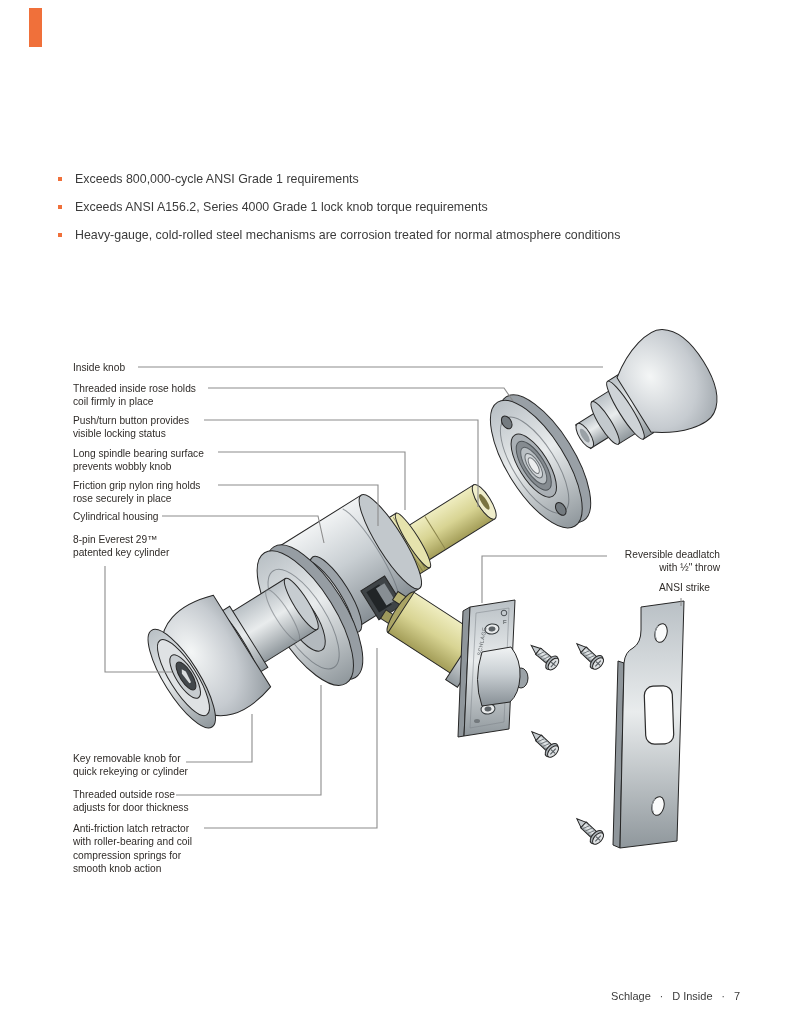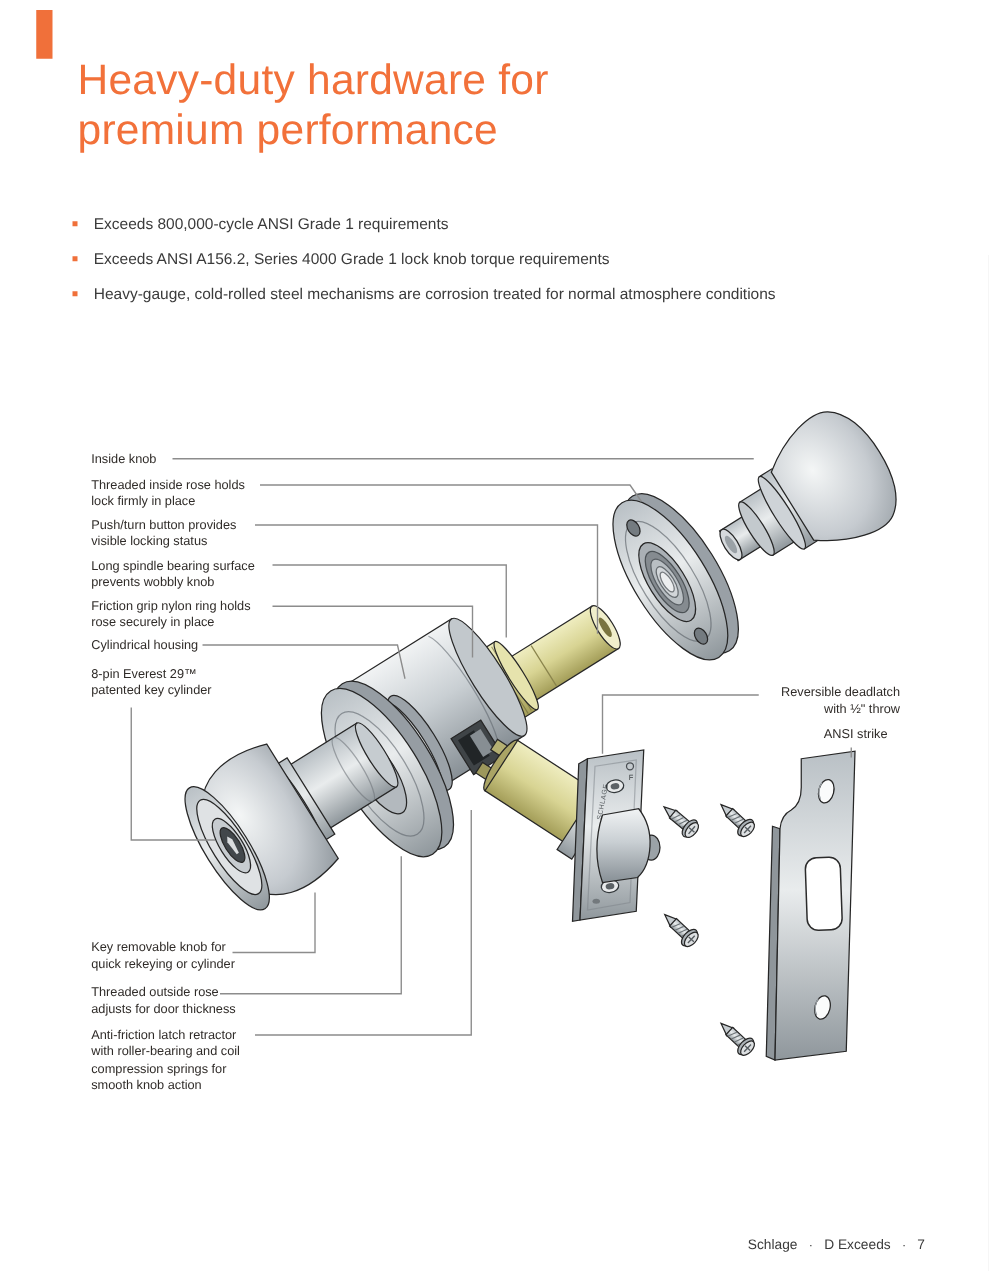--- a/index.html
+++ b/index.html
@@ -18,22 +18,20 @@
           display:flex;align-items:baseline;}
   .footer .dot{padding:0 9px;font-size:10px;}
 </style>
 </head>
 <body>
 
 <div class="page">
 
   <div class="corner-tab"></div>
 
-  <h1 class="title" style="margin:0;">Heavy-duty hardware for
-premium performance</h1>
 
   <div class="bullet-row" style="top:156px;">
     <span class="bullet-sq"></span>
     <span class="bullet-text">Exceeds 800,000-cycle ANSI Grade 1 requirements</span>
   </div>
   <div class="bullet-row" style="top:184px;">
     <span class="bullet-sq"></span>
     <span class="bullet-text">Exceeds ANSI A156.2, Series 4000 Grade 1 lock knob torque requirements</span>
   </div>
   <div class="bullet-row" style="top:212px;">
@@ -201,21 +199,21 @@
       <polyline points="186,762 252,762 252,714"></polyline>
       <polyline points="176,795 321,795 321,685"></polyline>
       <polyline points="204,828 377,828 377,648"></polyline>
       <polyline points="607,556 482,556 482,603"></polyline>
       <polyline points="681,598 681,606"></polyline>
     </g>
   </svg>
 
   <div class="lbl" style="left:73px;top:361px;">Inside knob</div>
   <div class="lbl" style="left:73px;top:382px;">Threaded inside rose holds
-lock firmly in place</div>
+coil firmly in place</div>
   <div class="lbl" style="left:73px;top:414px;">Push/turn button provides
 visible locking status</div>
   <div class="lbl" style="left:73px;top:479px;">Friction grip nylon ring holds
 rose securely in place</div>
   <div class="lbl" style="left:73px;top:447px;">Long spindle bearing surface
 prevents wobbly knob</div>
   <div class="lbl" style="left:73px;top:510px;">Cylindrical housing</div>
   <div class="lbl" style="left:73px;top:533px;">8-pin Everest 29™
 patented key cylinder</div>
   <div class="lbl" style="left:73px;top:752px;">Key removable knob for
@@ -226,18 +224,18 @@
 with roller-bearing and coil
 compression springs for
 smooth knob action</div>
   <div class="lbl right" style="right:71px;top:548px;">Reversible deadlatch
 with ½" throw</div>
   <div class="lbl right" style="right:81px;top:581px;">ANSI strike</div>
 
   <div class="footer">
     <span>Schlage</span>
     <span class="dot">·</span>
-    <span>D Exceeds</span>
+    <span>D Inside</span>
     <span class="dot">·</span>
     <span>7</span>
   </div>
 
 </div>
 
 </body></html>

